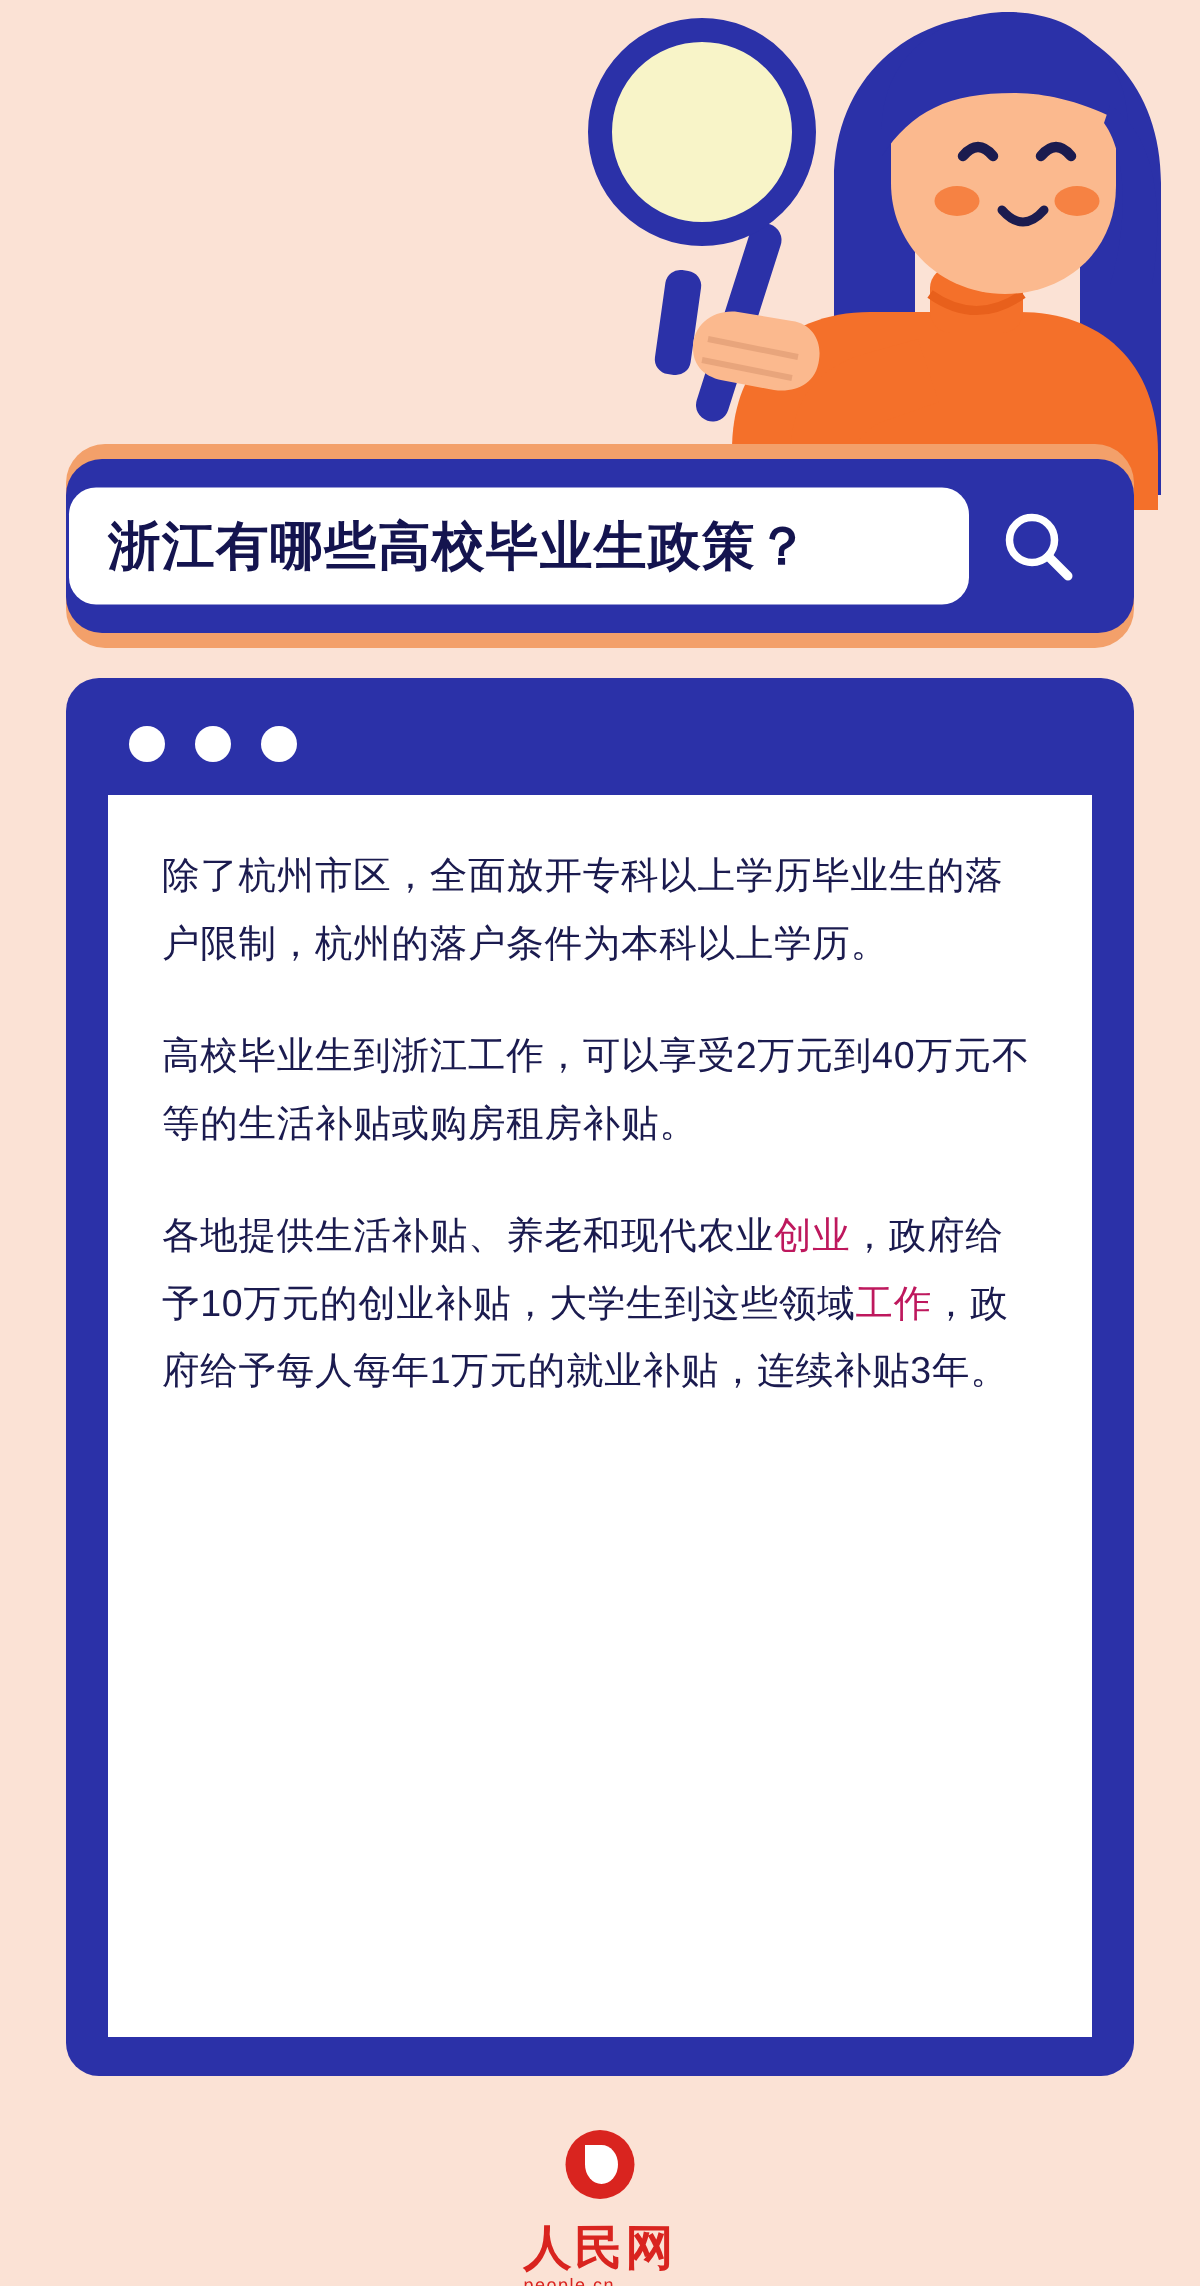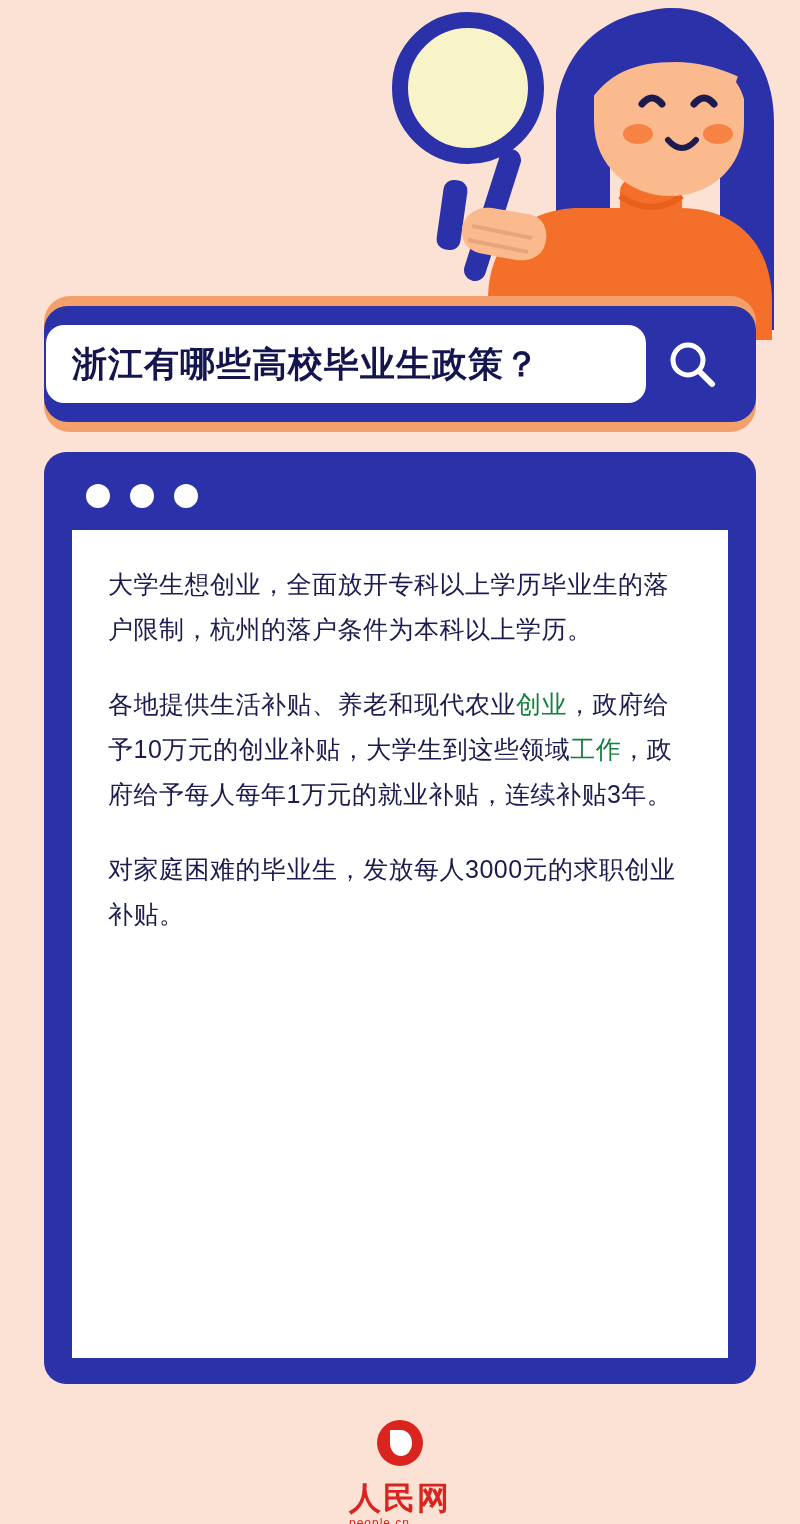--- a/index.html
+++ b/index.html
@@ -104,21 +104,21 @@
     padding: 32px 36px;
   }
   .para {
     font-size: 25px;
     line-height: 45px;
     color: #1b1b4f;
     margin-bottom: 30px;
     letter-spacing: 0.5px;
   }
   .para:last-child { margin-bottom: 0; }
-  .hl { color: #15803d; }
+  .hl { color: #be185d; }
 
   
   .footer {
     position: absolute;
     left: 0;
     top: 1420px;
     width: 800px;
     display: flex;
     align-items: center;
     gap: 16px;
@@ -223,27 +223,27 @@
 </div>
 
 <div class="panel">
   <div class="dots">
     <div class="dot"></div>
     <div class="dot"></div>
     <div class="dot"></div>
   </div>
   <div class="paper">
     <p class="para">
-      <span>大学生想创业，全面放开专科以上学历毕业生的落户限制，杭州的落户条件为本科以上学历。</span>
+      <span>除了杭州市区，全面放开专科以上学历毕业生的落户限制，杭州的落户条件为本科以上学历。</span>
+    </p>
+    <p class="para">
+      <span>高校毕业生到浙江工作，可以享受2万元到40万元不等的生活补贴或购房租房补贴。</span>
     </p>
     <p class="para">
       <span>各地提供生活补贴、养老和现代农业</span><span class="hl">创业</span><span>，政府给予10万元的创业补贴，大学生到这些领域</span><span class="hl">工作</span><span>，政府给予每人每年1万元的就业补贴，连续补贴3年。</span>
-    </p>
-    <p class="para">
-      <span>对家庭困难的毕业生，发放每人3000元的求职创业补贴。</span>
     </p>
   </div>
 </div>
 
 <div class="footer">
   <div class="logo-mark"></div>
   <div class="logo-text">
     <div class="logo-cn">人民网</div>
     <div class="logo-en">people.cn</div>
   </div>

